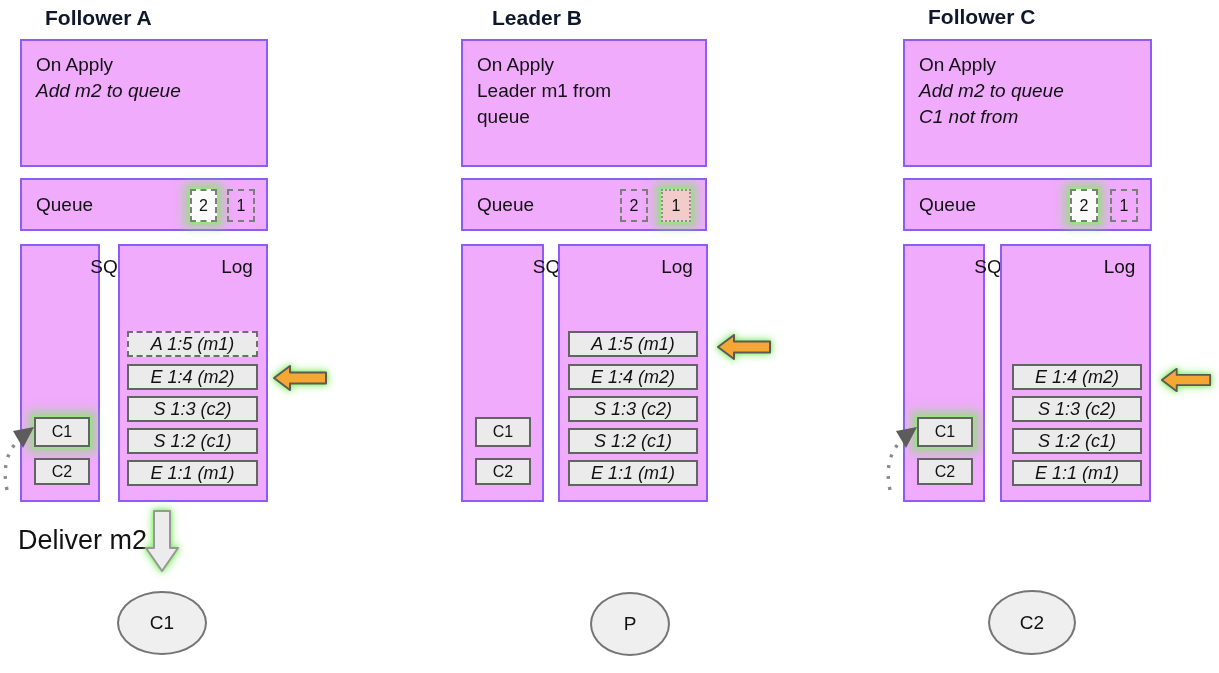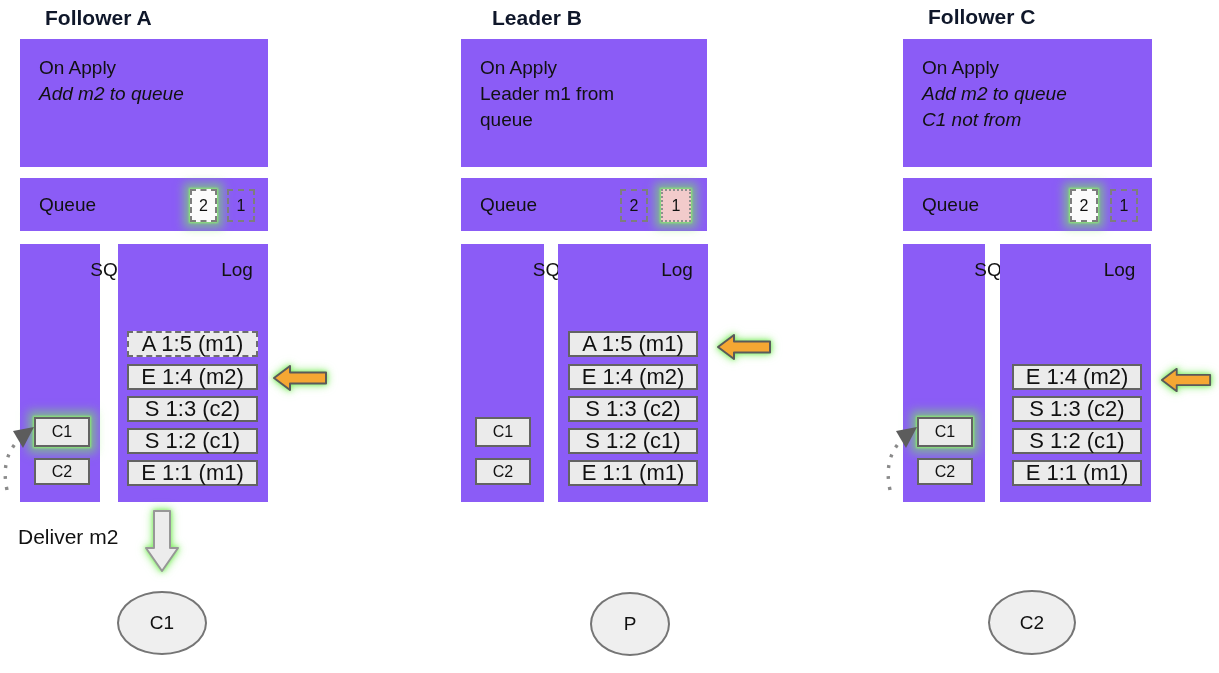--- a/index.html
+++ b/index.html
@@ -5,53 +5,53 @@
   html,body{margin:0;padding:0;}
   body{
     width:1219px;height:673px;position:relative;background:#ffffff;
     font-family:"Liberation Sans", sans-serif;color:#111;overflow:hidden;
   }
   .abs{position:absolute;}
   .title{
     position:absolute;font-size:21px;font-weight:bold;color:#0f172a;white-space:nowrap;
   }
   .panel{
-    position:absolute;background:#8b5cf6;border:5px solid #8b5cf6;box-sizing:border-box;
+    position:absolute;background:#f0abfc;border:2px solid #8b5cf6;box-sizing:border-box;
   }
   .onapply{padding:11px 0 0 14px;font-size:19px;line-height:26px;}
   .italic{font-style:italic;}
   .queue-label{
     position:absolute;left:14px;top:0;height:100%;display:flex;align-items:center;font-size:19px;
   }
   .slot{
     position:absolute;box-sizing:border-box;border:2px dashed #7d7d7d;
     display:flex;align-items:center;justify-content:center;font-size:16px;color:#111;
   }
   .slot-filled{background:#fbfbfb;}
   .slot-pink{background:#f2cbcb;border-style:dotted;border-color:#8f8f8f;}
   .glow{
     box-shadow:0 0 2px 1px rgba(140,240,110,0.95), 0 0 9px 6px rgba(120,235,90,0.6);
   }
   .subpanel-label{
     position:absolute;top:10px;left:0;width:100%;text-align:center;font-size:19px;margin-left:44px;
   }
   .log-entry{
     position:absolute;box-sizing:border-box;background:#ebebeb;border:2px solid #636363;
-    display:flex;align-items:center;justify-content:center;font-size:22px;white-space:nowrap;
+    display:flex;align-items:center;justify-content:center;font-size:18px;white-space:nowrap;font-style:italic;
   }
   .entry-dashed{border:2px dashed #6d6d6d;}
   .sq-item{
     position:absolute;box-sizing:border-box;background:#ebebeb;border:2px solid #636363;
     display:flex;align-items:center;justify-content:center;font-size:16px;
   }
   .ellipse{
     position:absolute;box-sizing:border-box;background:#efefef;border:2px solid #757575;
     border-radius:50%;display:flex;align-items:center;justify-content:center;font-size:19px;
   }
-  .deliver-text{position:absolute;font-size:21px;white-space:nowrap;}
+  .deliver-text{position:absolute;font-size:27px;white-space:nowrap;}
   .svg-glow{
     filter:drop-shadow(0 0 2px rgba(130,240,100,0.95)) drop-shadow(0 0 4px rgba(120,235,90,0.75));
   }
 </style>
 </head>
 <body>
 
 <div class="title" style="left:45px;top:6px">Follower A</div>
 
 <div class="panel onapply" style="left:20px;top:39px;width:248px;height:128px">

